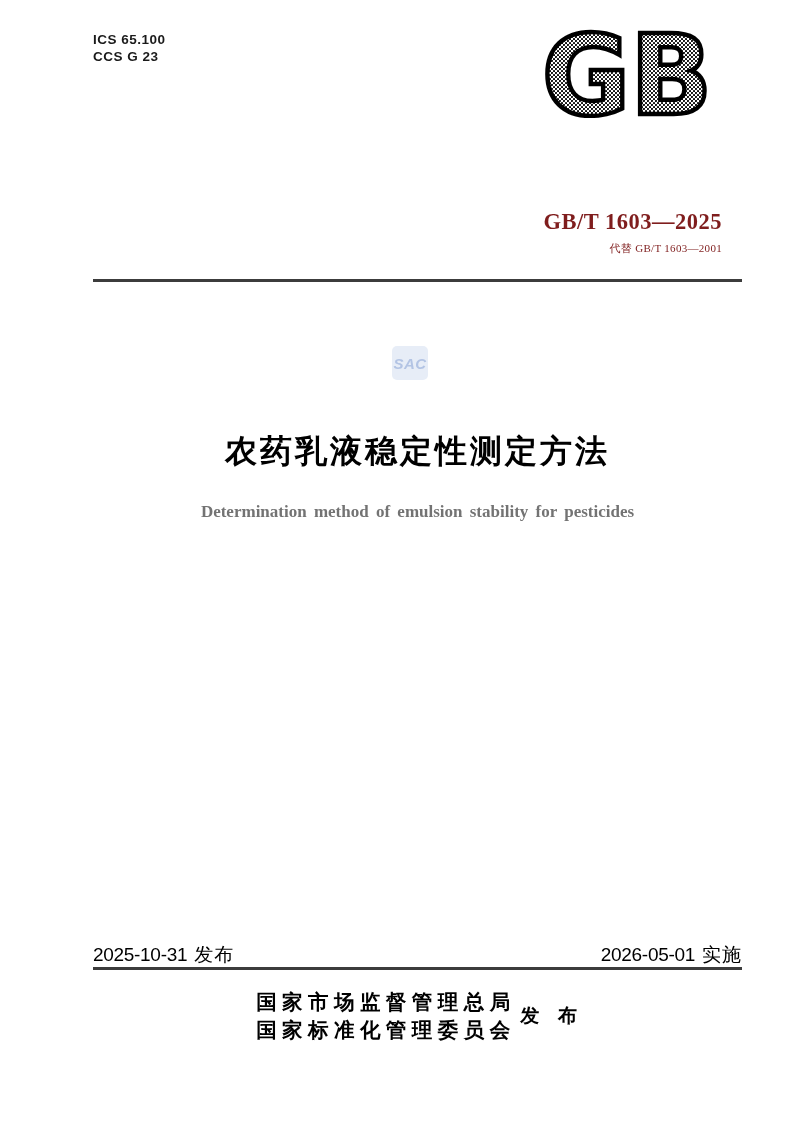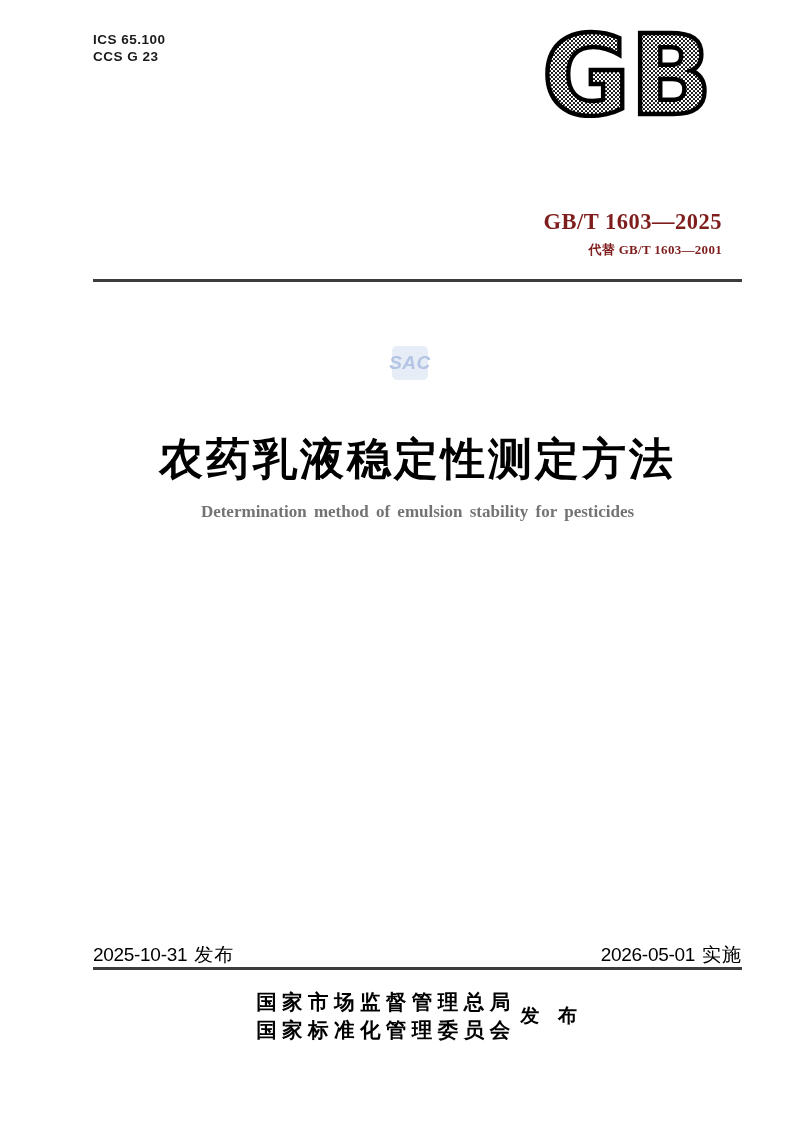--- a/index.html
+++ b/index.html
@@ -29,41 +29,41 @@
     text-align:justify;text-align-last:justify;
     color:#000;white-space:nowrap;
   }
   .heading::after{content:"";display:inline-block;width:100%;}
   
   .stdblock{
     position:absolute;right:72px;top:209px;text-align:right;
     font-family:"Liberation Serif",serif;color:#7f1d1d;
   }
   .stdnum{font-weight:bold;font-size:22.5px;letter-spacing:0.5px;}
-  .replaces{font-weight:bold;font-size:13px;margin-top:6px;letter-spacing:0.3px;}
+  .replaces{font-weight:normal;font-size:11px;margin-top:6px;letter-spacing:0.3px;}
   
   .rule{position:absolute;left:93px;width:649px;height:2.5px;background:#3c3c3c;}
   .rule-top{top:279px;}
   .rule-bottom{top:967px;}
   
   .watermark{
     position:absolute;left:392px;top:346px;width:36px;height:34px;
     background:#e7edf7;border-radius:5px;
     display:flex;align-items:center;justify-content:center;
   }
   .watermark span{
     font-family:"Liberation Sans",sans-serif;
-    font-style:italic;font-weight:bold;font-size:19px;
+    font-style:italic;font-weight:bold;font-size:15px;
     color:#b3c4e4;letter-spacing:0.5px;
   }
   
   .title-cn{
     position:absolute;left:93px;top:430px;width:649px;
     text-align:center;font-family:"Liberation Sans",sans-serif;
-    font-weight:bold;font-size:44px;letter-spacing:3px;color:#000;
+    font-weight:bold;font-size:32px;letter-spacing:3px;color:#000;
   }
   .title-en{
     position:absolute;left:93px;top:502px;width:649px;
     text-align:center;font-family:"Liberation Serif",serif;
     font-weight:bold;font-size:17px;word-spacing:3px;color:#737373;
   }
   
   .dates{
     position:absolute;left:93px;top:942px;width:649px;
     display:flex;justify-content:space-between;align-items:baseline;

